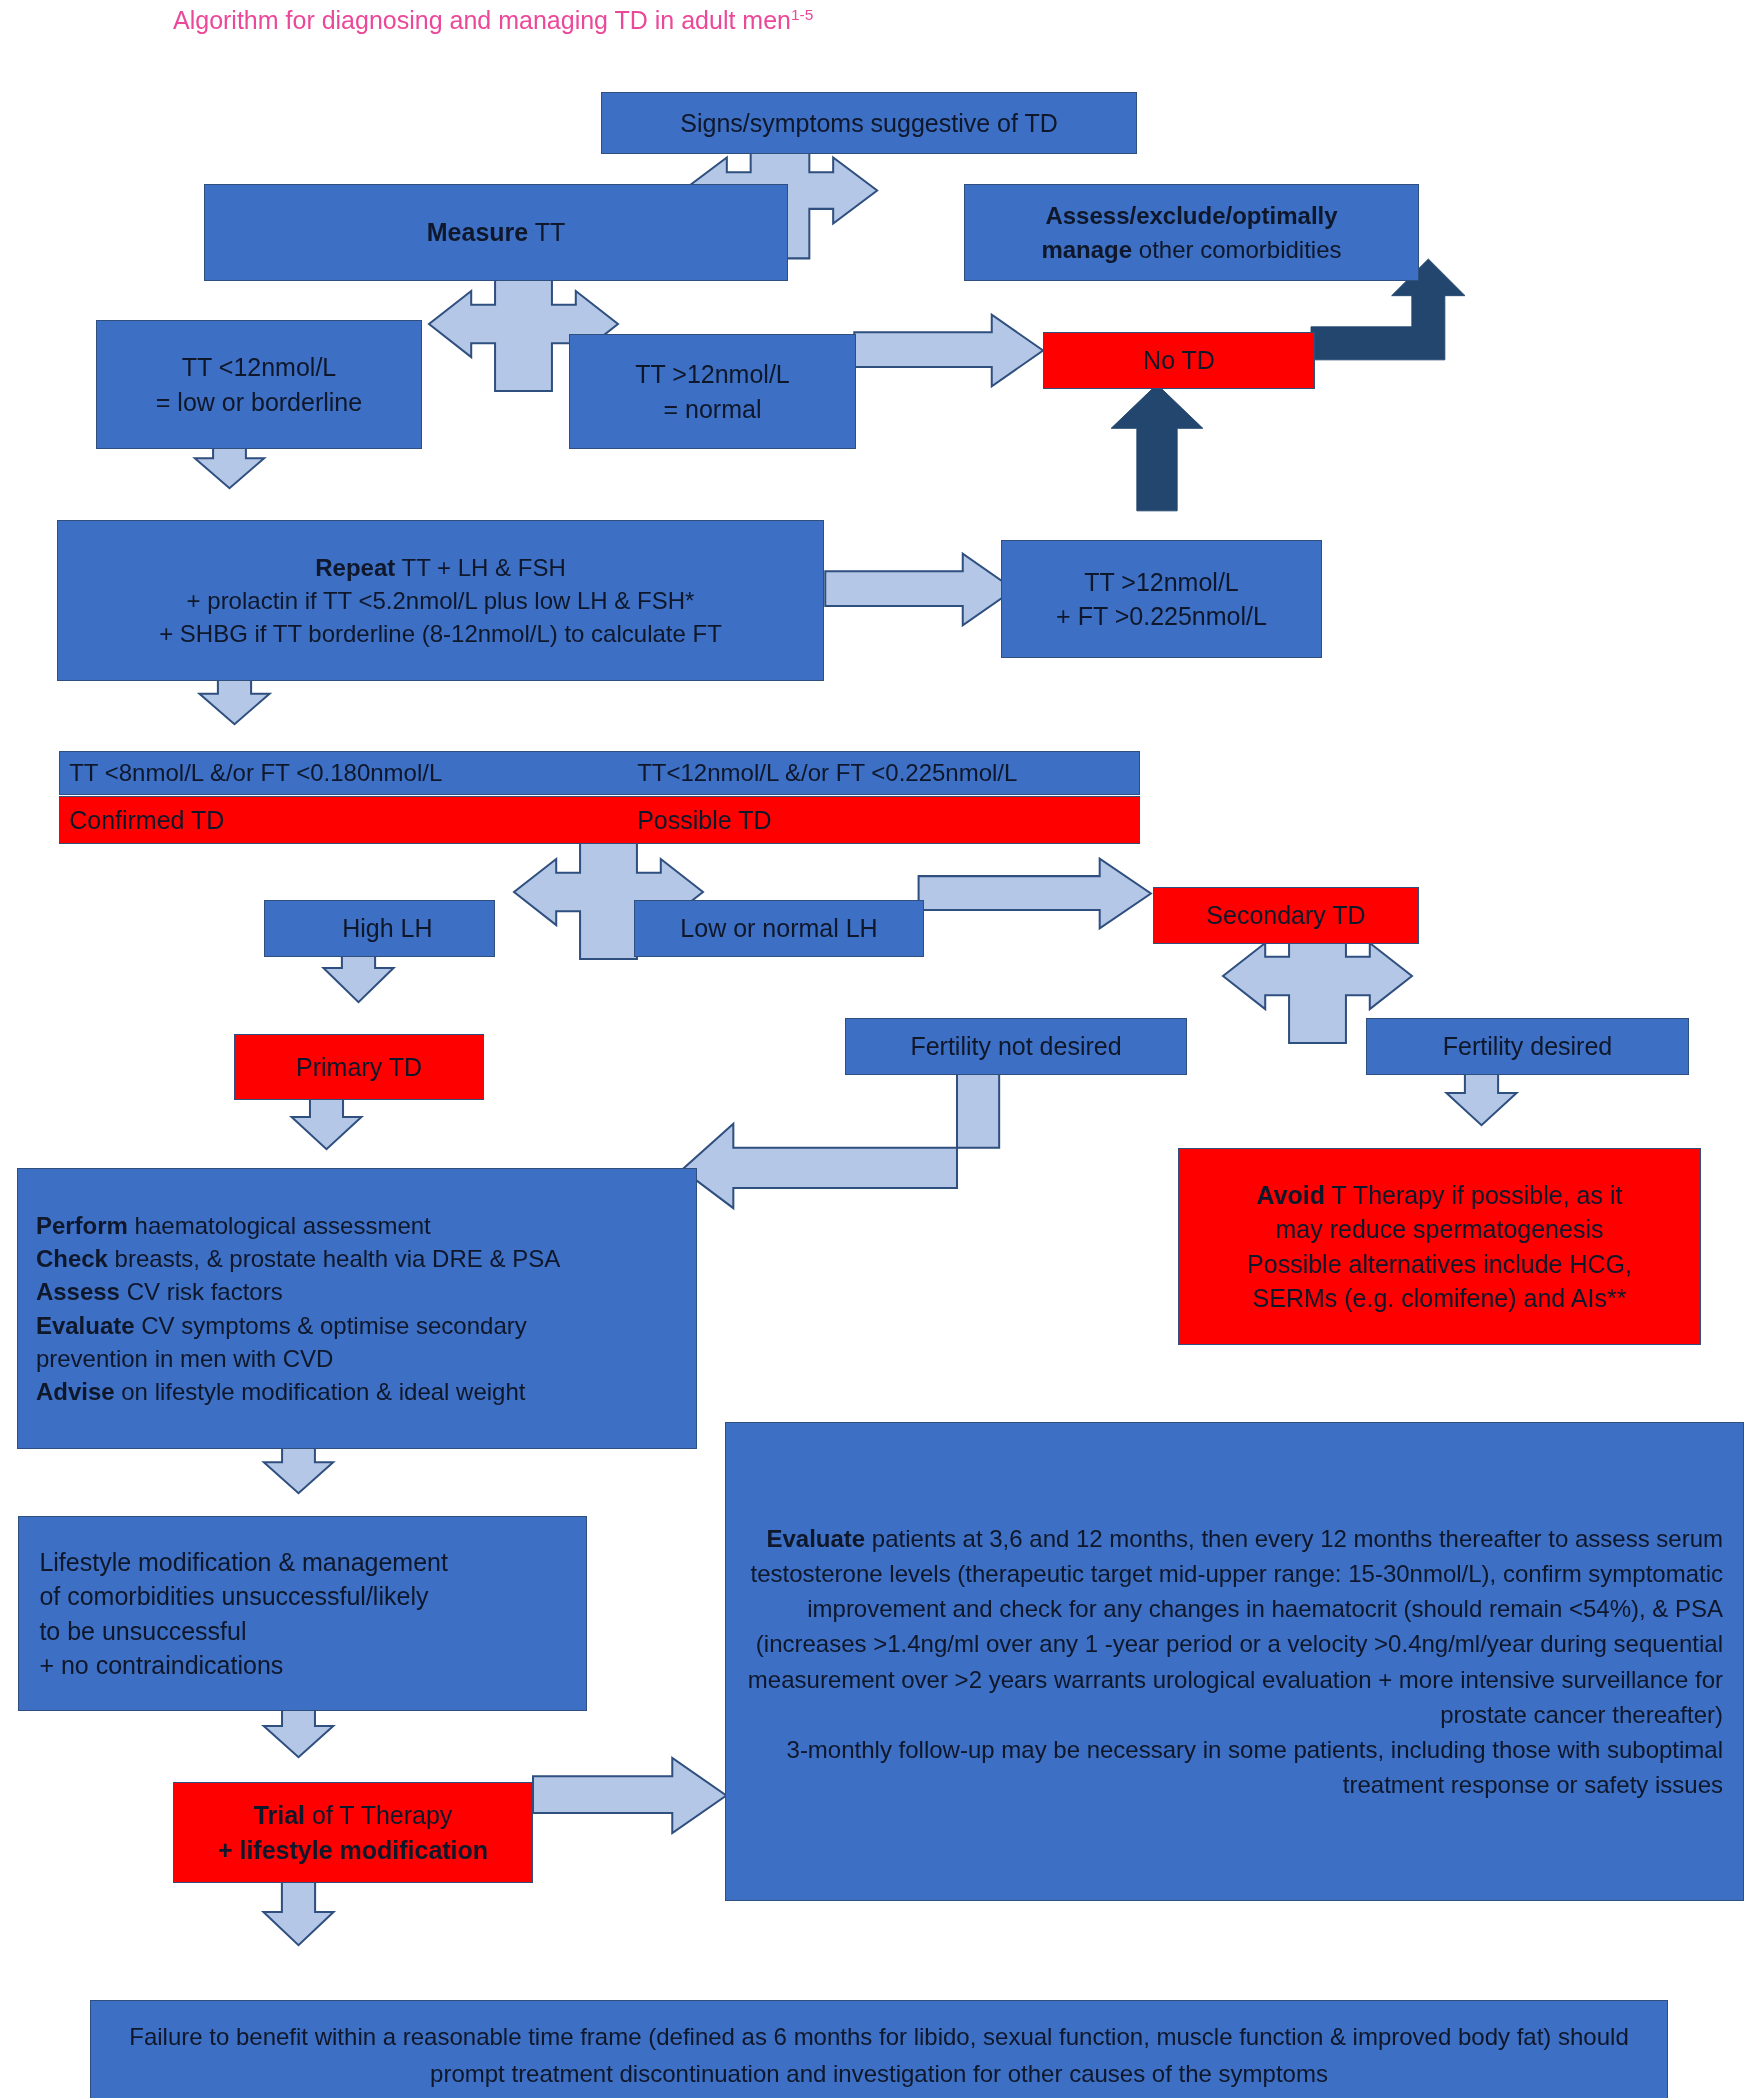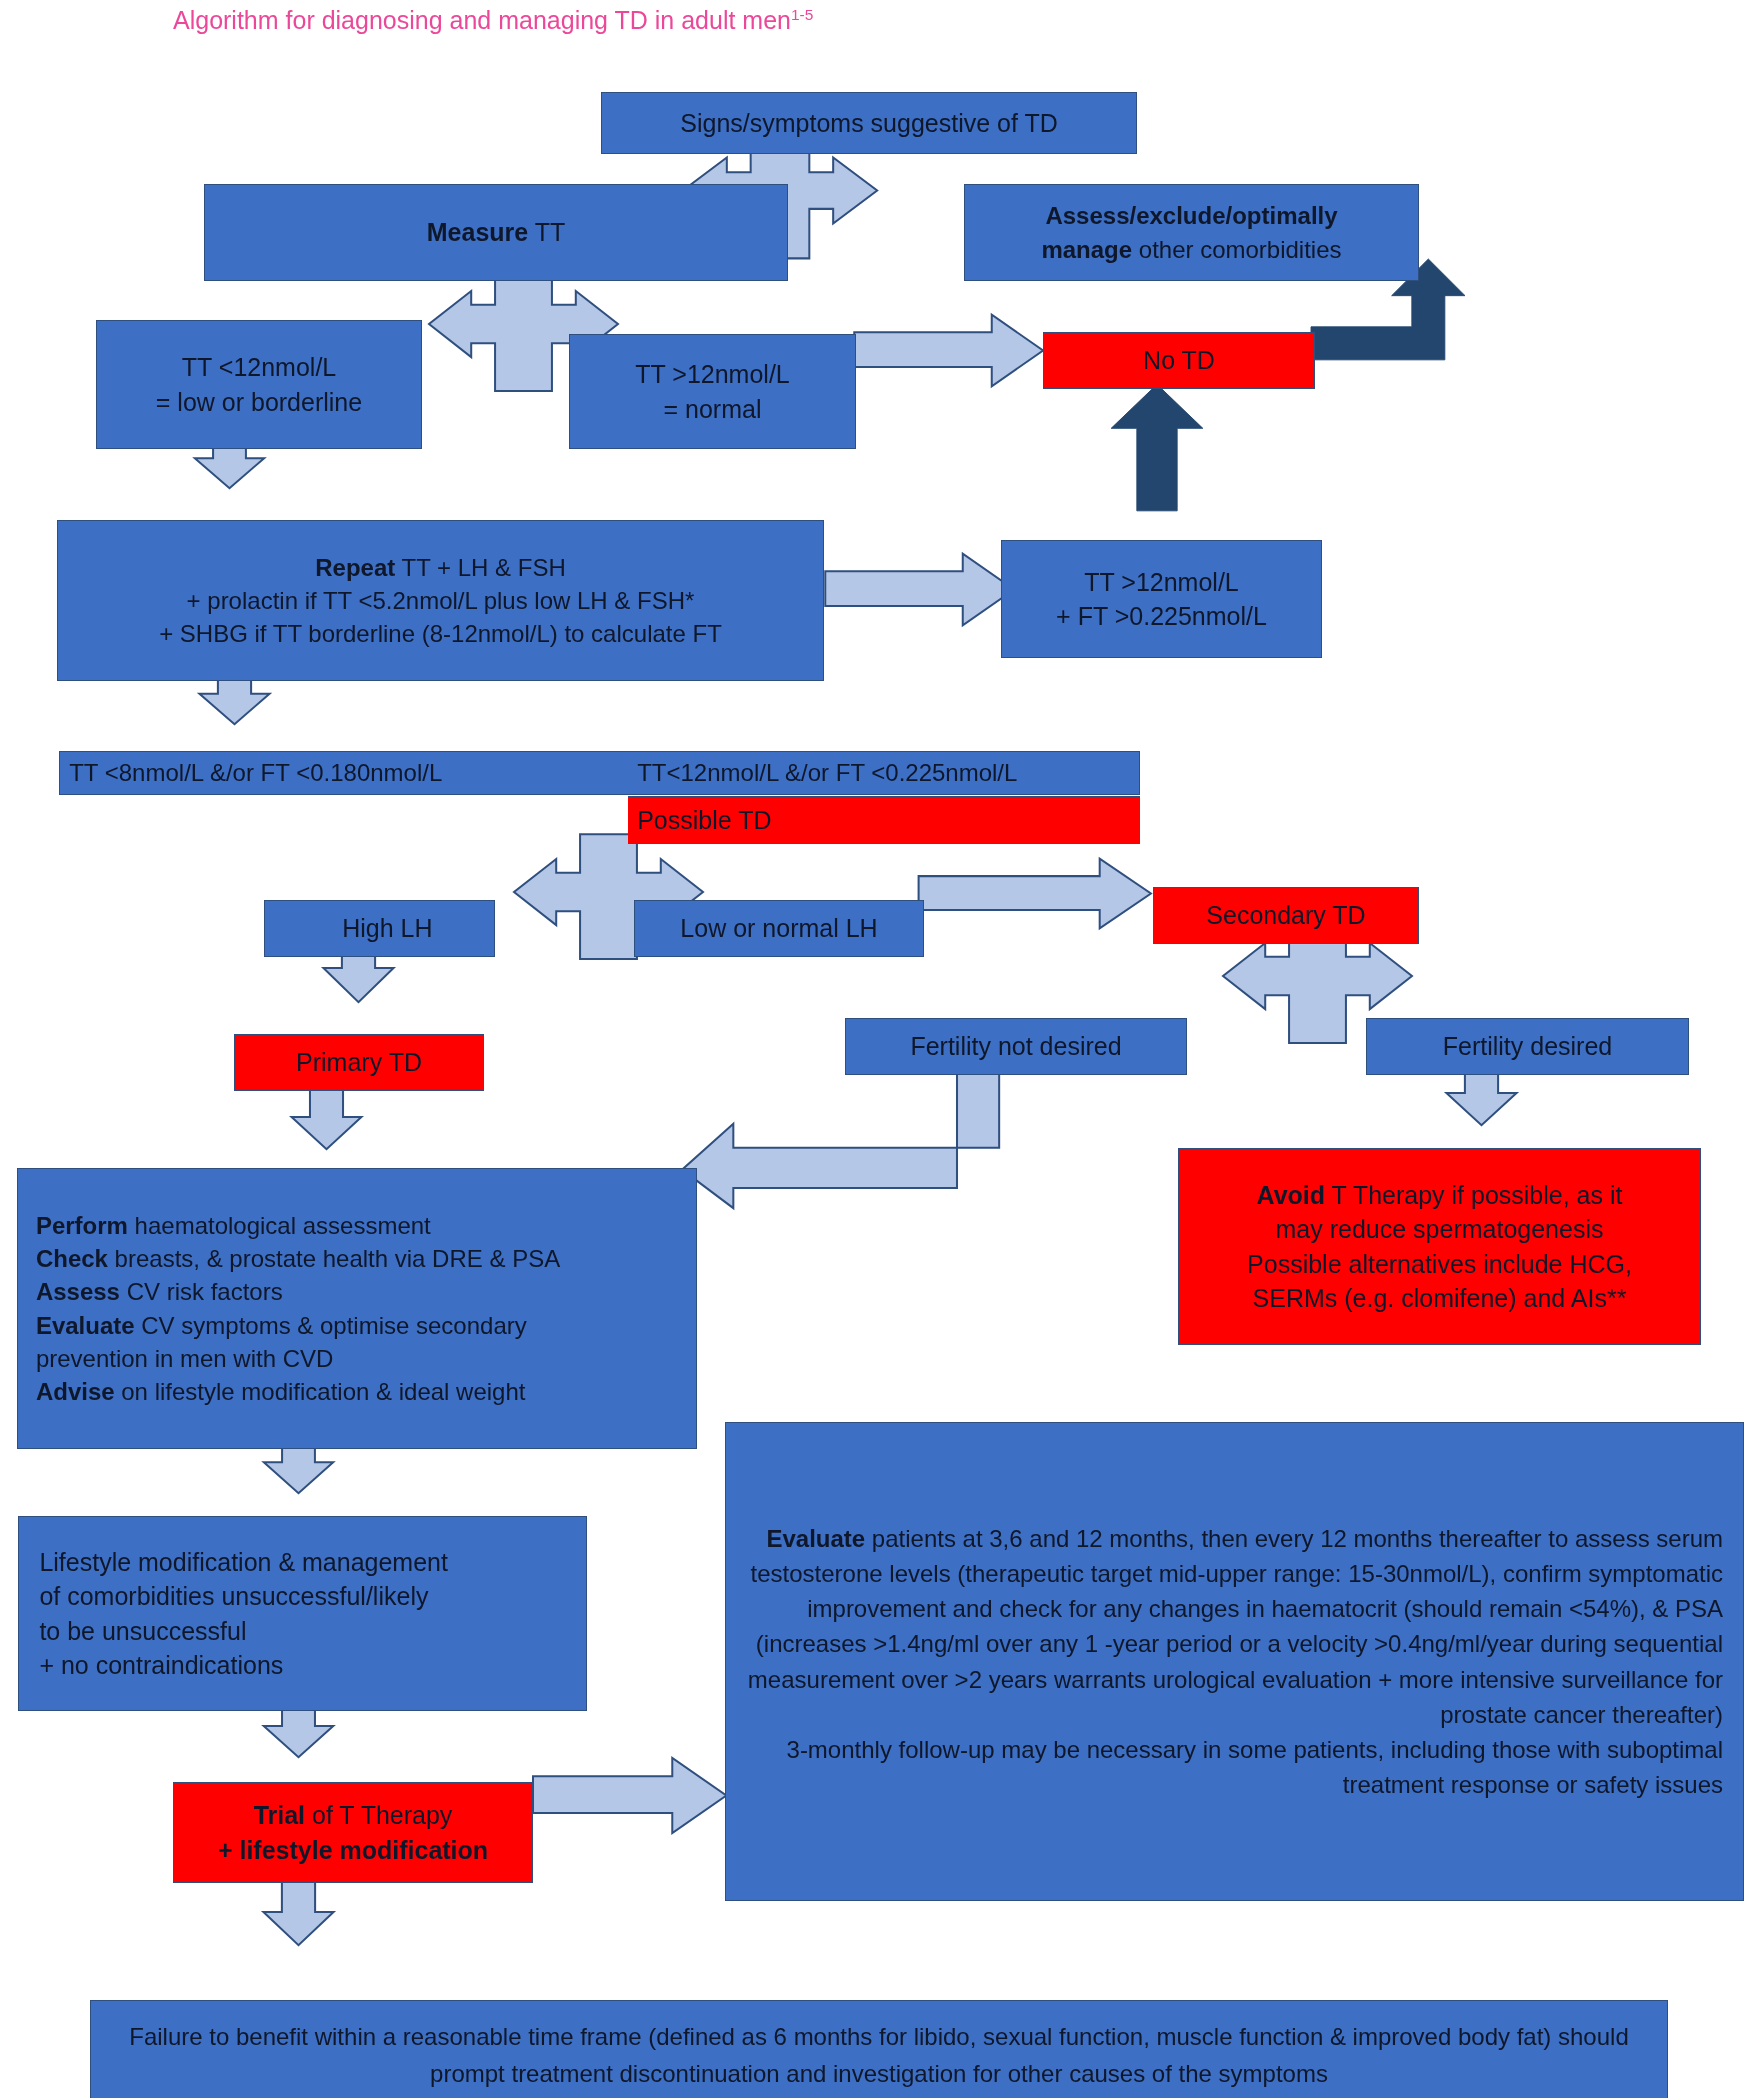--- a/index.html
+++ b/index.html
@@ -173,37 +173,40 @@
     <span>+ FT &gt;0.225nmol/L</span>
   </div>
 
   <div class="box blue left" style="left:59px; top:725px; width:569px; height:44px; font-size:24px; border-right:none;">
     <span>TT &lt;8nmol/L  &amp;/or FT &lt;0.180nmol/L</span>
   </div>
   <div class="box blue left" style="left:628px; top:725px; width:512px; height:44px; font-size:24px; border-left:none;">
     <span>TT&lt;12nmol/L &amp;/or FT &lt;0.225nmol/L</span>
   </div>
 
+  <div class="box red left" style="left:59px; top:770px; width:569px; height:48px; font-size:25px; border-right:none;">
+    <span>Confirmed TD</span>
+  </div>
   <div class="box red left" style="left:628px; top:770px; width:512px; height:48px; font-size:25px; border-left:none;">
     <span>Possible TD</span>
   </div>
 
   <div class="box blue" style="left:264px; top:874px; width:231px; height:57px; font-size:25px;padding-left:25px;">
     <span>High LH</span>
   </div>
 
   <div class="box blue" style="left:634px; top:874px; width:290px; height:57px; font-size:25px;">
     <span>Low or normal LH</span>
   </div>
 
   <div class="box red" style="left:1153px; top:861px; width:266px; height:57px; font-size:25px;">
     <span>Secondary TD</span>
   </div>
 
-  <div class="box red" style="left:234px; top:1008px; width:250px; height:57px; font-size:25px;">
+  <div class="box red" style="left:234px; top:1008px; width:250px; height:66px; font-size:25px;">
     <span>Primary TD</span>
   </div>
 
   <div class="box blue" style="left:845px; top:992px; width:342px; height:57px; font-size:25px;">
     <span>Fertility not desired</span>
   </div>
 
   <div class="box blue" style="left:1366px; top:992px; width:323px; height:57px; font-size:25px;">
     <span>Fertility desired</span>
   </div>

